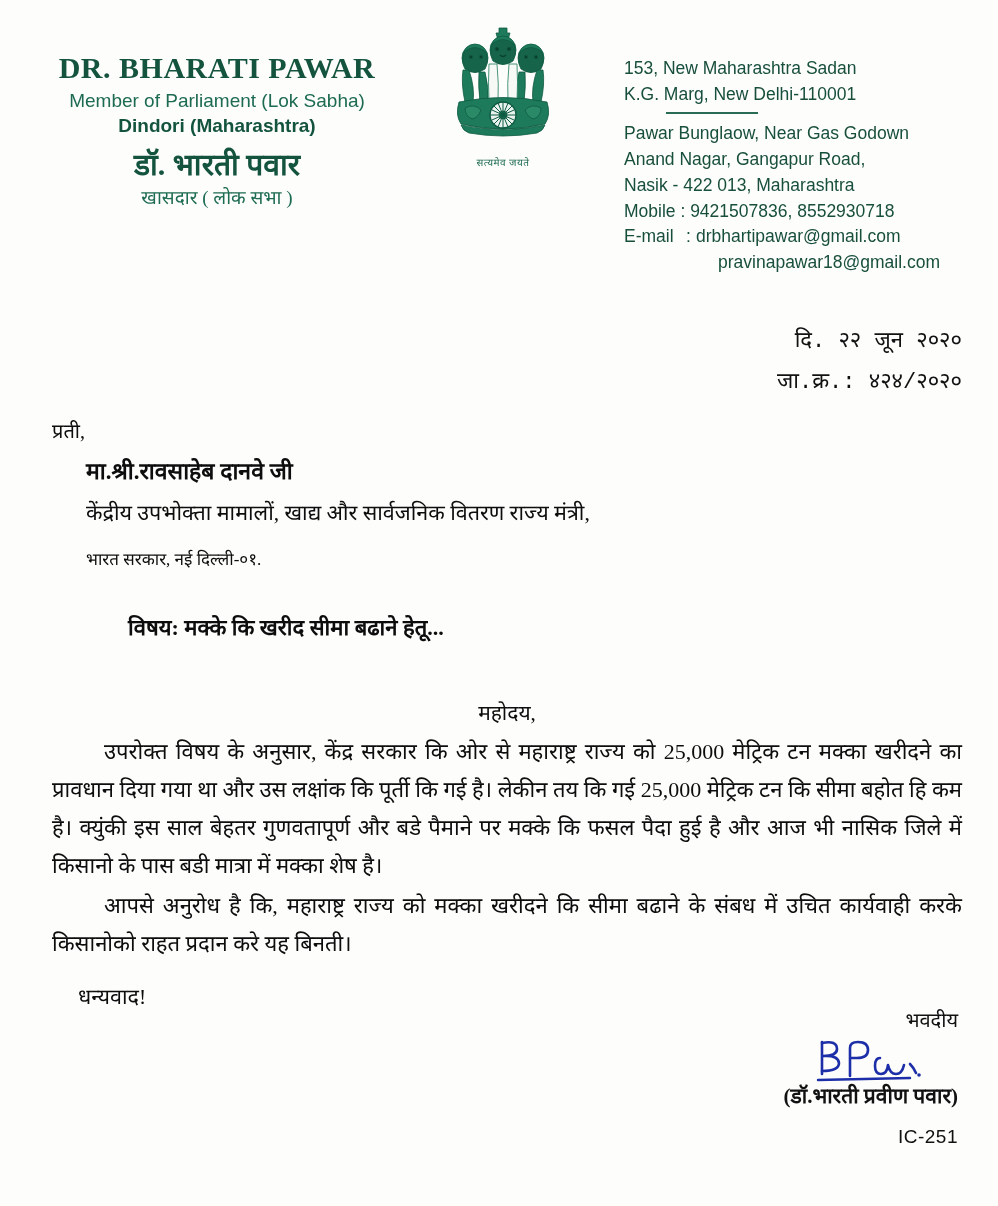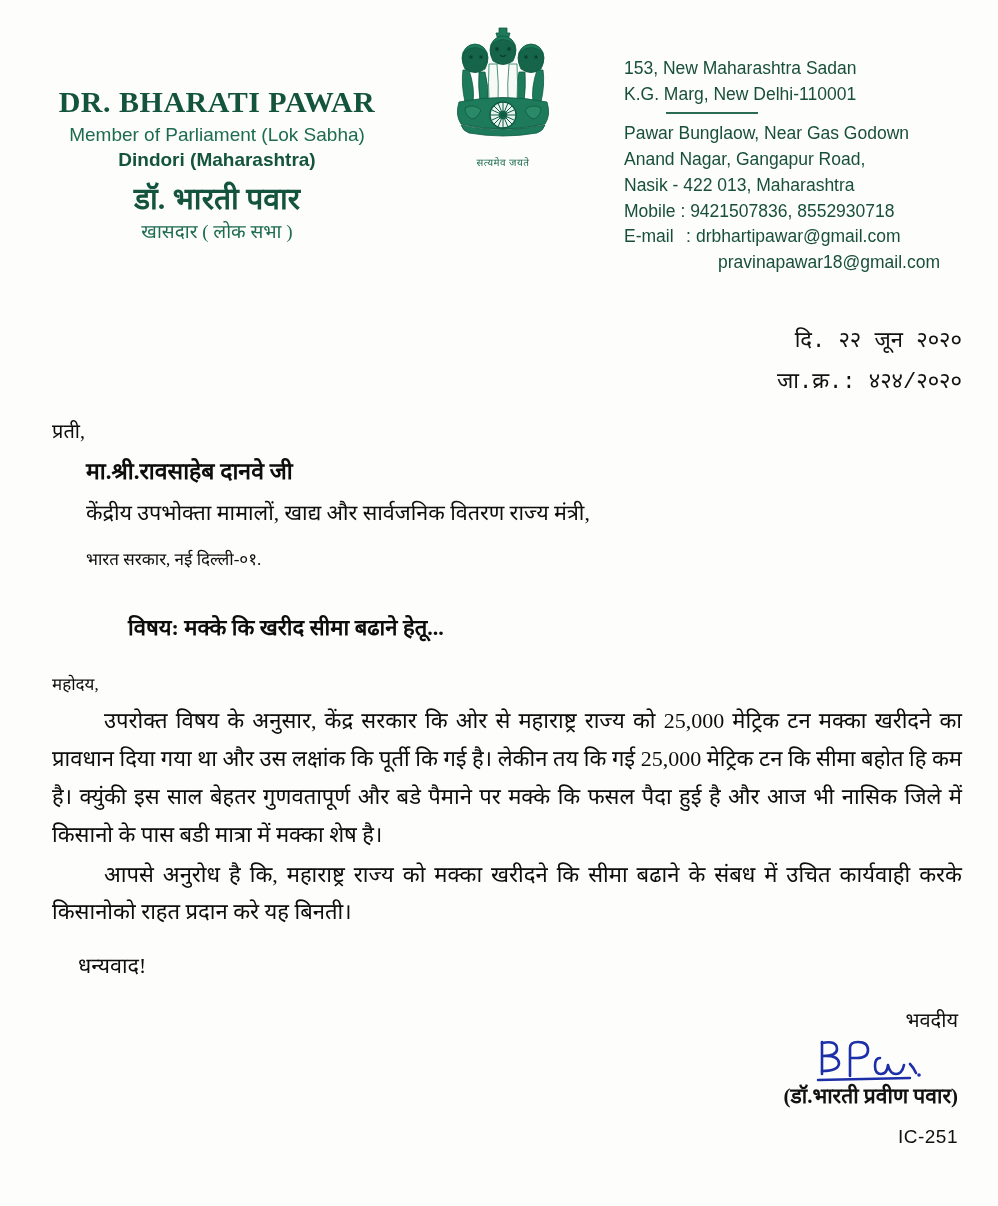--- a/index.html
+++ b/index.html
@@ -38,21 +38,20 @@
     text-align: center;
     color: #14543f;
   }
   .lh-name {
     font-family: "Liberation Serif", "DejaVu Serif", serif;
     font-weight: bold;
     font-size: 30px;
     letter-spacing: 0.5px;
     color: #14543f;
     line-height: 1.05;
-    margin-top: 34px;
   }
   .lh-role {
     font-size: 19px;
     margin-top: 6px;
     color: #1d6b52;
     line-height: 1.15;
   }
   .lh-const {
     font-size: 19px;
     font-weight: bold;
@@ -165,23 +164,24 @@
 
   .subject {
     font-size: 22px;
     font-weight: bold;
     margin-top: 42px;
     margin-left: 76px;
     line-height: 1.3;
   }
 
   .salutation {
-    font-size: 17px;
-    margin-top: 32px;
+    font-size: 21px;
+    margin-top: 58px;
     line-height: 1.3;
+    text-align: center;
   }
 
   .para {
     font-size: 22px;
     line-height: 1.72;
     text-align: justify;
     text-justify: inter-word;
     margin-top: 6px;
     text-indent: 52px;
   }

